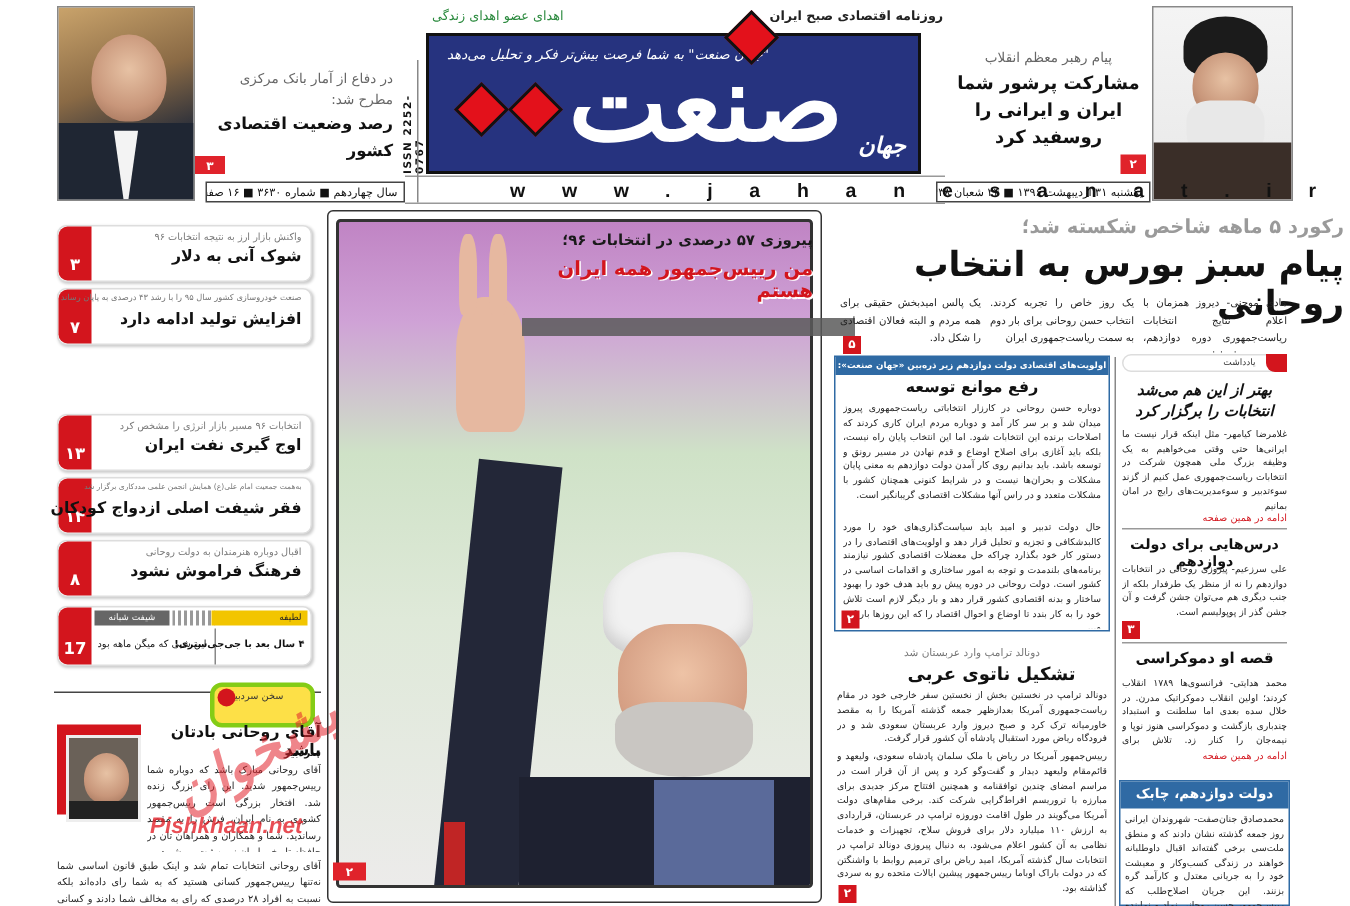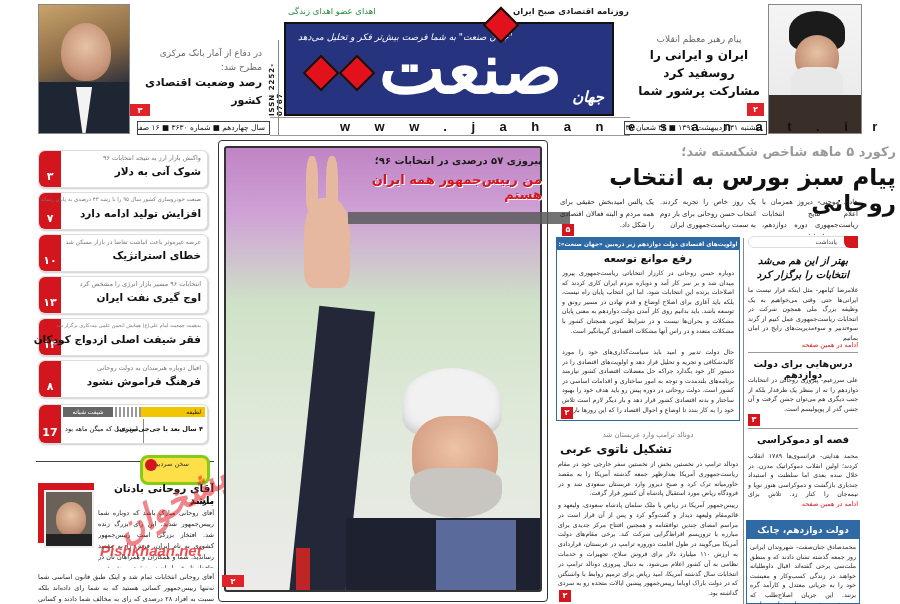--- a/index.html
+++ b/index.html
@@ -60,22 +60,22 @@
 
 <div class="abs photo" style="right:38px; top:4px; width:94px; height:130px; background:linear-gradient(180deg,#f4f4f4 0%,#e8e8e8 100%);">
   <div class="turban" style="left:20px; top:6px; width:56px; height:40px;"></div>
   <div class="face" style="left:26px; top:30px; width:44px; height:44px;"></div>
   <div class="beard" style="left:22px; top:62px; width:52px; height:44px;"></div>
   <div class="robe"></div>
 </div>
 
 <div class="abs" style="right:136px; top:32px; width:130px; text-align:center;">
   <div class="hdr-kicker" style="font-size:9px;">پیام رهبر معظم انقلاب</div>
+  <div class="hdr-title" style="font-size:12px;">مشارکت پرشور شما</div>
   <div class="hdr-title" style="font-size:12px;">ایران و ایرانی را روسفید کرد</div>
-  <div class="hdr-title" style="font-size:12px;">مشارکت پرشور شما</div>
 </div>
 <div class="abs badge-red" style="right:136px; top:103px; width:17px; height:13px;">۲</div>
 
 <div class="abs dateline" style="right:133px; top:121px; width:143px;">یکشنبه ۳۱ اردیبهشت ۱۳۹۶ ■ ۲۴ شعبان ۱۴۳۸ ■ ۲۱ می ۲۰۱۷</div>
 
 <div class="abs small" style="left:513px; top:6px; font-size:8.5px; color:#222; font-weight:bold;">روزنامه اقتصادی صبح ایران</div>
 <div class="abs small green" style="left:288px; top:6px; font-size:8.5px;">اهدای عضو اهدای زندگی</div>
 
 <div class="abs logo-box" style="left:284px; top:22px; width:330px; height:94px;">
   <div class="logo-word" style="left:60px; top:10px; font-size:70px;margin-left:33px;">صنعت</div>
@@ -109,25 +109,20 @@
 <div class="abs" style="left:38px; top:146px; width:170px; height:300px;">
   <div class="abs tab" style="left:0; top:4px; width:170px; height:38px;">
     <div class="num">۳</div>
     <div class="kicker">واکنش بازار ارز به نتیجه انتخابات ۹۶</div>
     <div class="title">شوک آنی به دلار</div>
   </div>
   <div class="abs tab" style="left:0; top:46px; width:170px; height:38px;">
     <div class="num">۷</div>
     <div class="kicker" style="font-size:5.5px;">صنعت خودروسازی کشور سال ۹۵ را با رشد ۴۳ درصدی به پایان رساند</div>
     <div class="title">افزایش تولید ادامه دارد</div>
-  </div>
-  <div class="abs tab" style="left:0; top:88px; width:170px; height:38px;">
-    <div class="num">۱۰</div>
-    <div class="kicker" style="font-size:6px;">عرضه غیرموثر باعث انباشت تقاضا در بازار مسکن شد</div>
-    <div class="title">خطای استراتژیک</div>
   </div>
   <div class="abs tab" style="left:0; top:130px; width:170px; height:38px;">
     <div class="num">۱۳</div>
     <div class="kicker">انتخابات ۹۶ مسیر بازار انرژی را مشخص کرد</div>
     <div class="title">اوج گیری نفت ایران</div>
   </div>
   <div class="abs tab" style="left:0; top:172px; width:170px; height:38px;">
     <div class="num">۱۴</div>
     <div class="kicker" style="font-size:5px;">به‌همت جمعیت امام علی(ع) همایش انجمن علمی مددکاری برگزار شد</div>
     <div class="title">فقر شیفت اصلی ازدواج کودکان</div>
@@ -198,21 +193,21 @@
 <div class="abs red-sq" style="left:562px; top:224px;">۵</div>
 
 <div class="abs box-border" style="left:556px; top:237px; width:184px; height:184px;"></div>
 <div class="abs blue-hdr" style="left:557px; top:238px; width:182px; height:12px; font-size:5.8px; line-height:12px; white-space:nowrap; overflow:hidden;">اولویت‌های اقتصادی دولت دوازدهم زیر ذره‌بین «جهان صنعت»:</div>
 <div class="abs sub-head" style="left:560px; top:252px; width:176px; font-size:10.5px;">رفع موانع توسعه</div>
 <div class="abs col-text" style="left:562px; top:268px; width:172px; height:78px; overflow:hidden; font-size:6.2px; line-height:9.6px;">دوباره حسن روحانی در کارزار انتخاباتی ریاست‌جمهوری پیروز میدان شد و بر سر کار آمد و دوباره مردم ایران کاری کردند که اصلاحات برنده این انتخابات شود. اما این انتخاب پایان راه نیست، بلکه باید آغازی برای اصلاح اوضاع و قدم نهادن در مسیر رونق و توسعه باشد. باید بدانیم روی کار آمدن دولت دوازدهم به معنی پایان مشکلات و بحران‌ها نیست و در شرایط کنونی همچنان کشور با مشکلات متعدد و در راس آنها مشکلات اقتصادی گریبانگیر است.</div>
 <div class="abs col-text" style="left:562px; top:347px; width:172px; height:72px; overflow:hidden; font-size:6.2px; line-height:9.6px;">حال دولت تدبیر و امید باید سیاست‌گذاری‌های خود را مورد کالبدشکافی و تجزیه و تحلیل قرار دهد و اولویت‌های اقتصادی را در دستور کار خود بگذارد چراکه حل معضلات اقتصادی کشور نیازمند برنامه‌های بلندمدت و توجه به امور ساختاری و اقدامات اساسی در کشور است. دولت روحانی در دوره پیش رو باید هدف خود را بهبود ساختار و بدنه اقتصادی کشور قرار دهد و بار دیگر لازم است تلاش خود را به کار بندد تا اوضاع و احوال اقتصاد را که این روزها بار کود و...</div>
 <div class="abs red-sq" style="left:561px; top:407px;">۲</div>
 
 <div class="abs" style="left:556px; top:431px; width:184px; text-align:center; font-size:7px; color:#777;">دونالد ترامپ وارد عربستان شد</div>
-<div class="abs sub-head" style="left:524px; top:442px; width:184px; font-size:12px;">تشکیل ناتوی عربی</div>
+<div class="abs sub-head" style="left:569px; top:442px; width:184px; font-size:12px;">تشکیل ناتوی عربی</div>
 <div class="abs col-text" style="left:558px; top:459px; width:180px; height:40px; overflow:hidden; font-size:6.2px; line-height:9.8px;">دونالد ترامپ در نخستین بخش از نخستین سفر خارجی خود در مقام ریاست‌جمهوری آمریکا بعدازظهر جمعه گذشته آمریکا را به مقصد خاورمیانه ترک کرد و صبح دیروز وارد عربستان سعودی شد و در فرودگاه ریاض مورد استقبال پادشاه آن کشور قرار گرفت.</div>
 <div class="abs col-text" style="left:558px; top:500px; width:180px; height:100px; overflow:hidden; font-size:6.2px; line-height:9.8px;">رییس‌جمهور آمریکا در ریاض با ملک سلمان پادشاه سعودی، ولیعهد و قائم‌مقام ولیعهد دیدار و گفت‌وگو کرد و پس از آن قرار است در مراسم امضای چندین توافقنامه و همچنین افتتاح مرکز جدیدی برای مبارزه با تروریسم افراط‌گرایی شرکت کند. برخی مقام‌های دولت آمریکا می‌گویند در طول اقامت دوروزه ترامپ در عربستان، قراردادی به ارزش ۱۱۰ میلیارد دلار برای فروش سلاح، تجهیزات و خدمات نظامی به آن کشور اعلام می‌شود. به دنبال پیروزی دونالد ترامپ در انتخابات سال گذشته آمریکا، امید ریاض برای ترمیم روابط با واشنگتن که در دولت باراک اوباما رییس‌جمهور پیشین ایالات متحده رو به سردی گذاشته بود.</div>
 <div class="abs red-sq" style="left:559px; top:590px;">۲</div>
 
 <div class="abs vline" style="left:743px; top:238px; height:366px;"></div>
 
 <div class="abs" style="left:748px; top:236px; width:110px; height:12px; border:1px solid #ddd; border-radius:6px 0 0 6px; background:#fff;">
   <span class="abs" style="right:20px; top:1px; font-size:6px; color:#333;">یادداشت</span>
   <span class="abs" style="right:-1px; top:-1px; width:14px; height:12px; background:#d3151d; border-radius:0 0 0 6px;"></span>
 </div>

